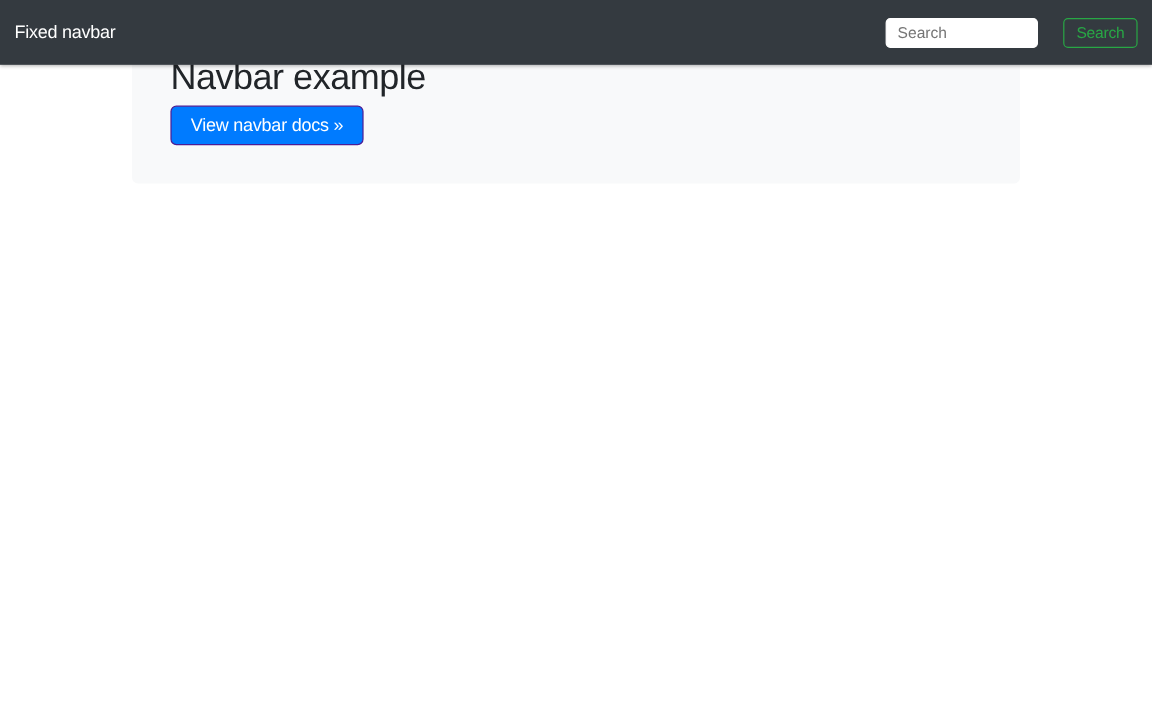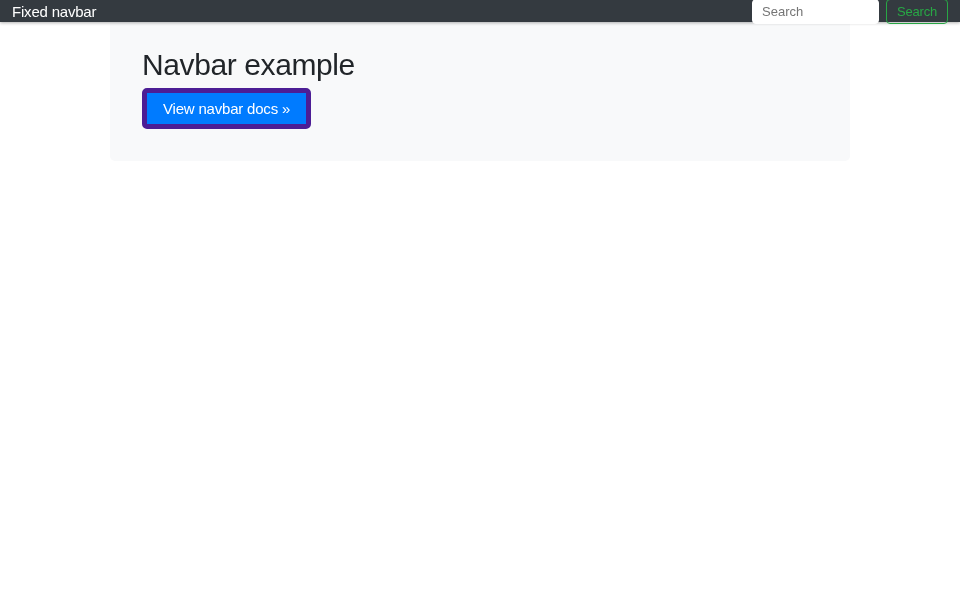--- a/index.html
+++ b/index.html
@@ -10,21 +10,21 @@
     height: 600px;
     background: #ffffff;
     font-family: "Liberation Sans", sans-serif;
     letter-spacing: -0.2px;
   }
 
   
   .navbar {
     position: fixed;
     top: 0; left: 0; right: 0;
-    height: 22px;
+    height: 54px;
     background: #343a40;
     display: flex;
     align-items: center;
     padding: 0 12px;
     box-shadow: 0 1px 3px rgba(0,0,0,0.3);
     z-index: 10;
   }
   .navbar-brand {
     color: #ffffff;
     font-size: 15px;
@@ -46,20 +46,21 @@
     cursor: pointer;
   }
   .nav-link.active { color: #ffffff; font-weight: 500; }
   .nav-link.default { color: rgba(255,255,255,0.55); }
   .nav-link.disabled { color: rgba(255,255,255,0.25); cursor: default; }
 
   .search-form {
     margin-left: auto;
     display: flex;
     align-items: center;
+    gap: 14px;
   }
   .search-input {
     width: 127px;
     height: 25px;
     border: 1px solid #ffffff;
     border-radius: 4px;
     padding: 0 9px;
     font-size: 13px;
     font-family: "Liberation Sans", sans-serif;
     color: #495057;
@@ -103,21 +104,21 @@
     margin: 0 0 14px 0;
     font-size: 15px;
     line-height: 21px;
     font-weight: 400;
     color: #212529;
     max-width: 676px;
   }
   .cta-btn {
     display: inline-block;
     background: #007bff;
-    border: 5px solid #4c1d95;
+    border: 1px solid #4c1d95;
     border-radius: 5px;
     color: #ffffff;
     font-size: 15px;
     line-height: 19px;
     padding: 6px 16px;
     font-family: "Liberation Sans", sans-serif;
     letter-spacing: -0.2px;
     text-decoration: none;
     cursor: pointer;
   }

